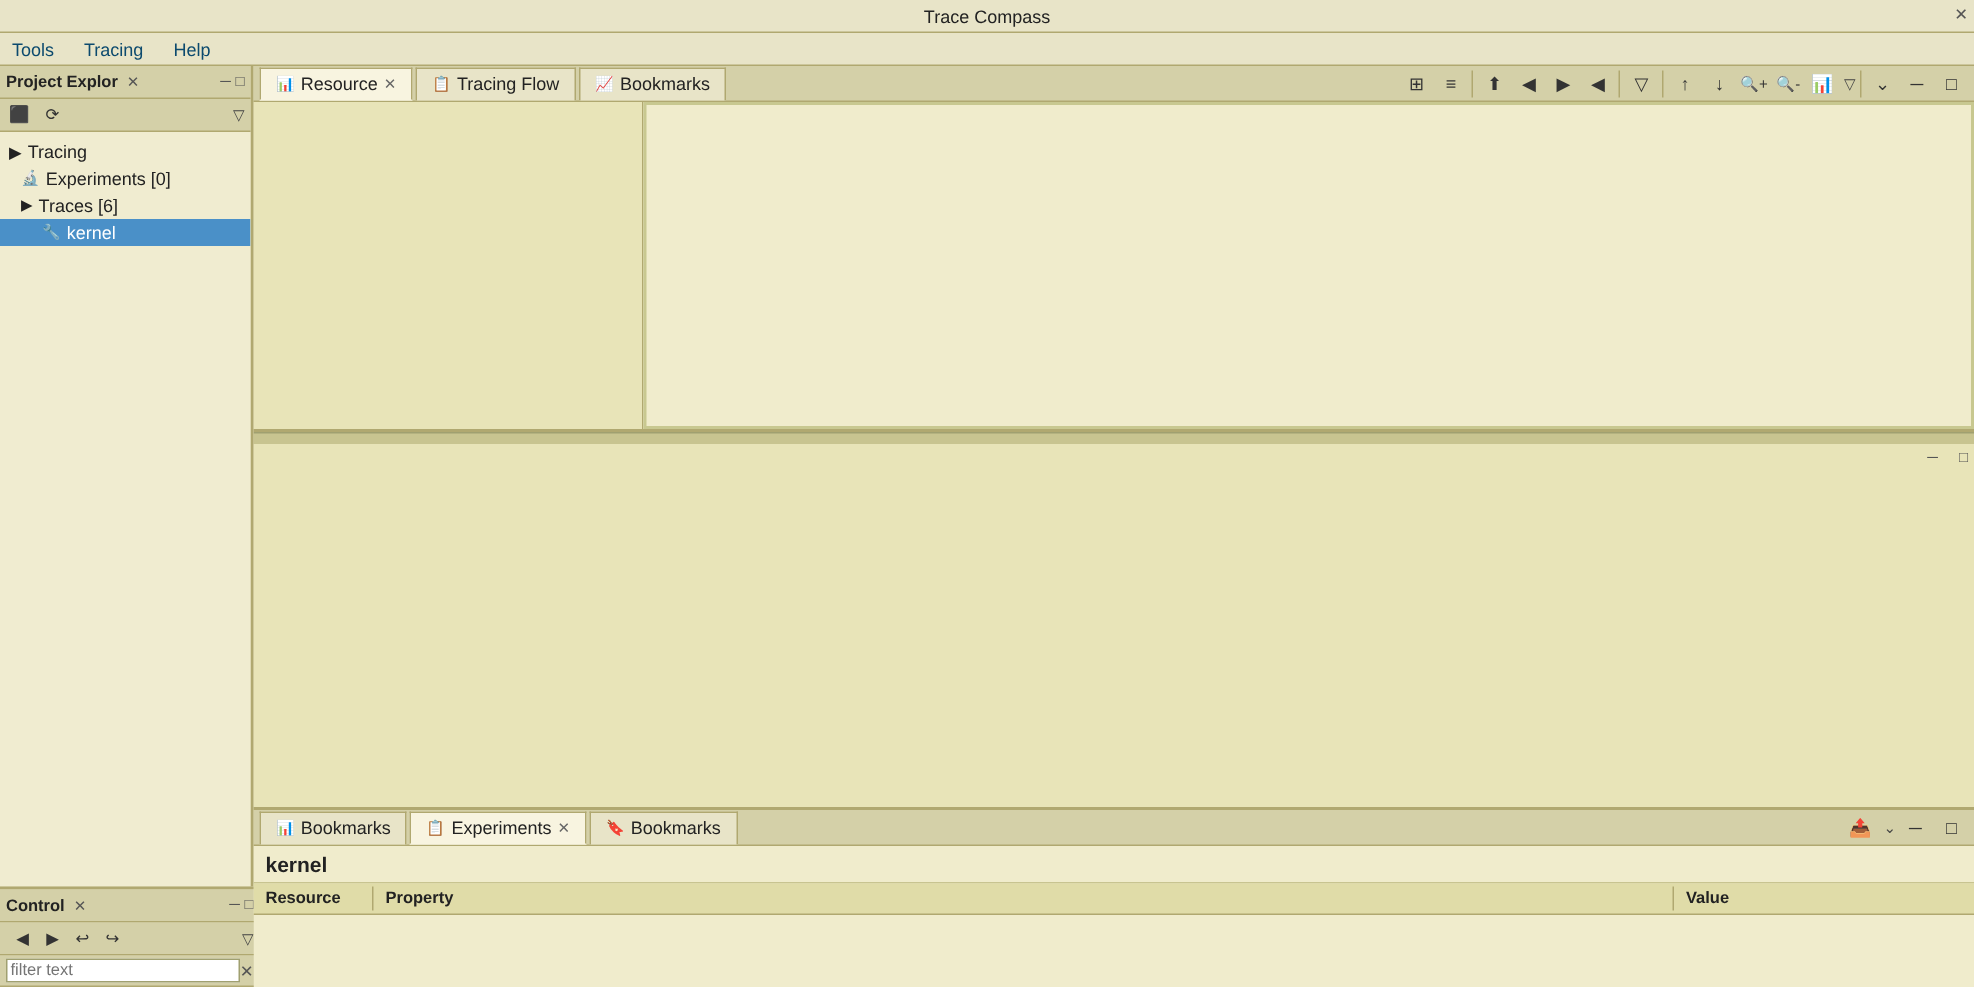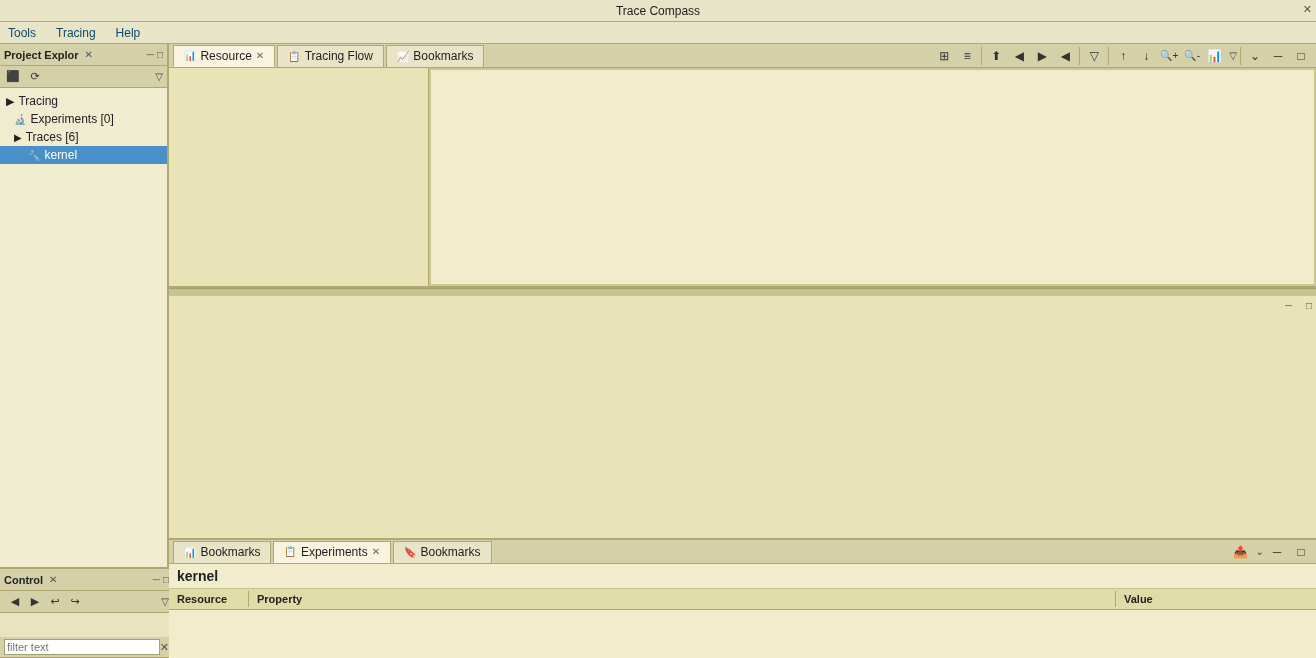--- a/index.html
+++ b/index.html
@@ -353,21 +353,21 @@
       </div>
       <div class="left-bottom-toolbar">
         <div class="left-bottom-btns">
           <button class="toolbar-btn">◀</button>
           <button class="toolbar-btn">▶</button>
           <button class="toolbar-btn">↩</button>
           <button class="toolbar-btn">↪</button>
         </div>
         <span class="toolbar-chevron">▽</span>
       </div>
-      <div style="display:flex;align-items:center;padding:2px 4px;background:#d4d0a8;border-bottom:1px solid #b0a870;margin-top:24px;">
+      <div style="display:flex;align-items:center;padding:2px 4px;background:#d4d0a8;border-bottom:1px solid #b0a870;">
         <input class="filter-input" type="text" placeholder="filter text" style="">
         <span class="filter-clear">✕</span>
       </div>
       <div class="left-bottom-content"></div>
     </div>
   </div>
 
   <div class="right-area">
 
     <div class="tab-bar">

